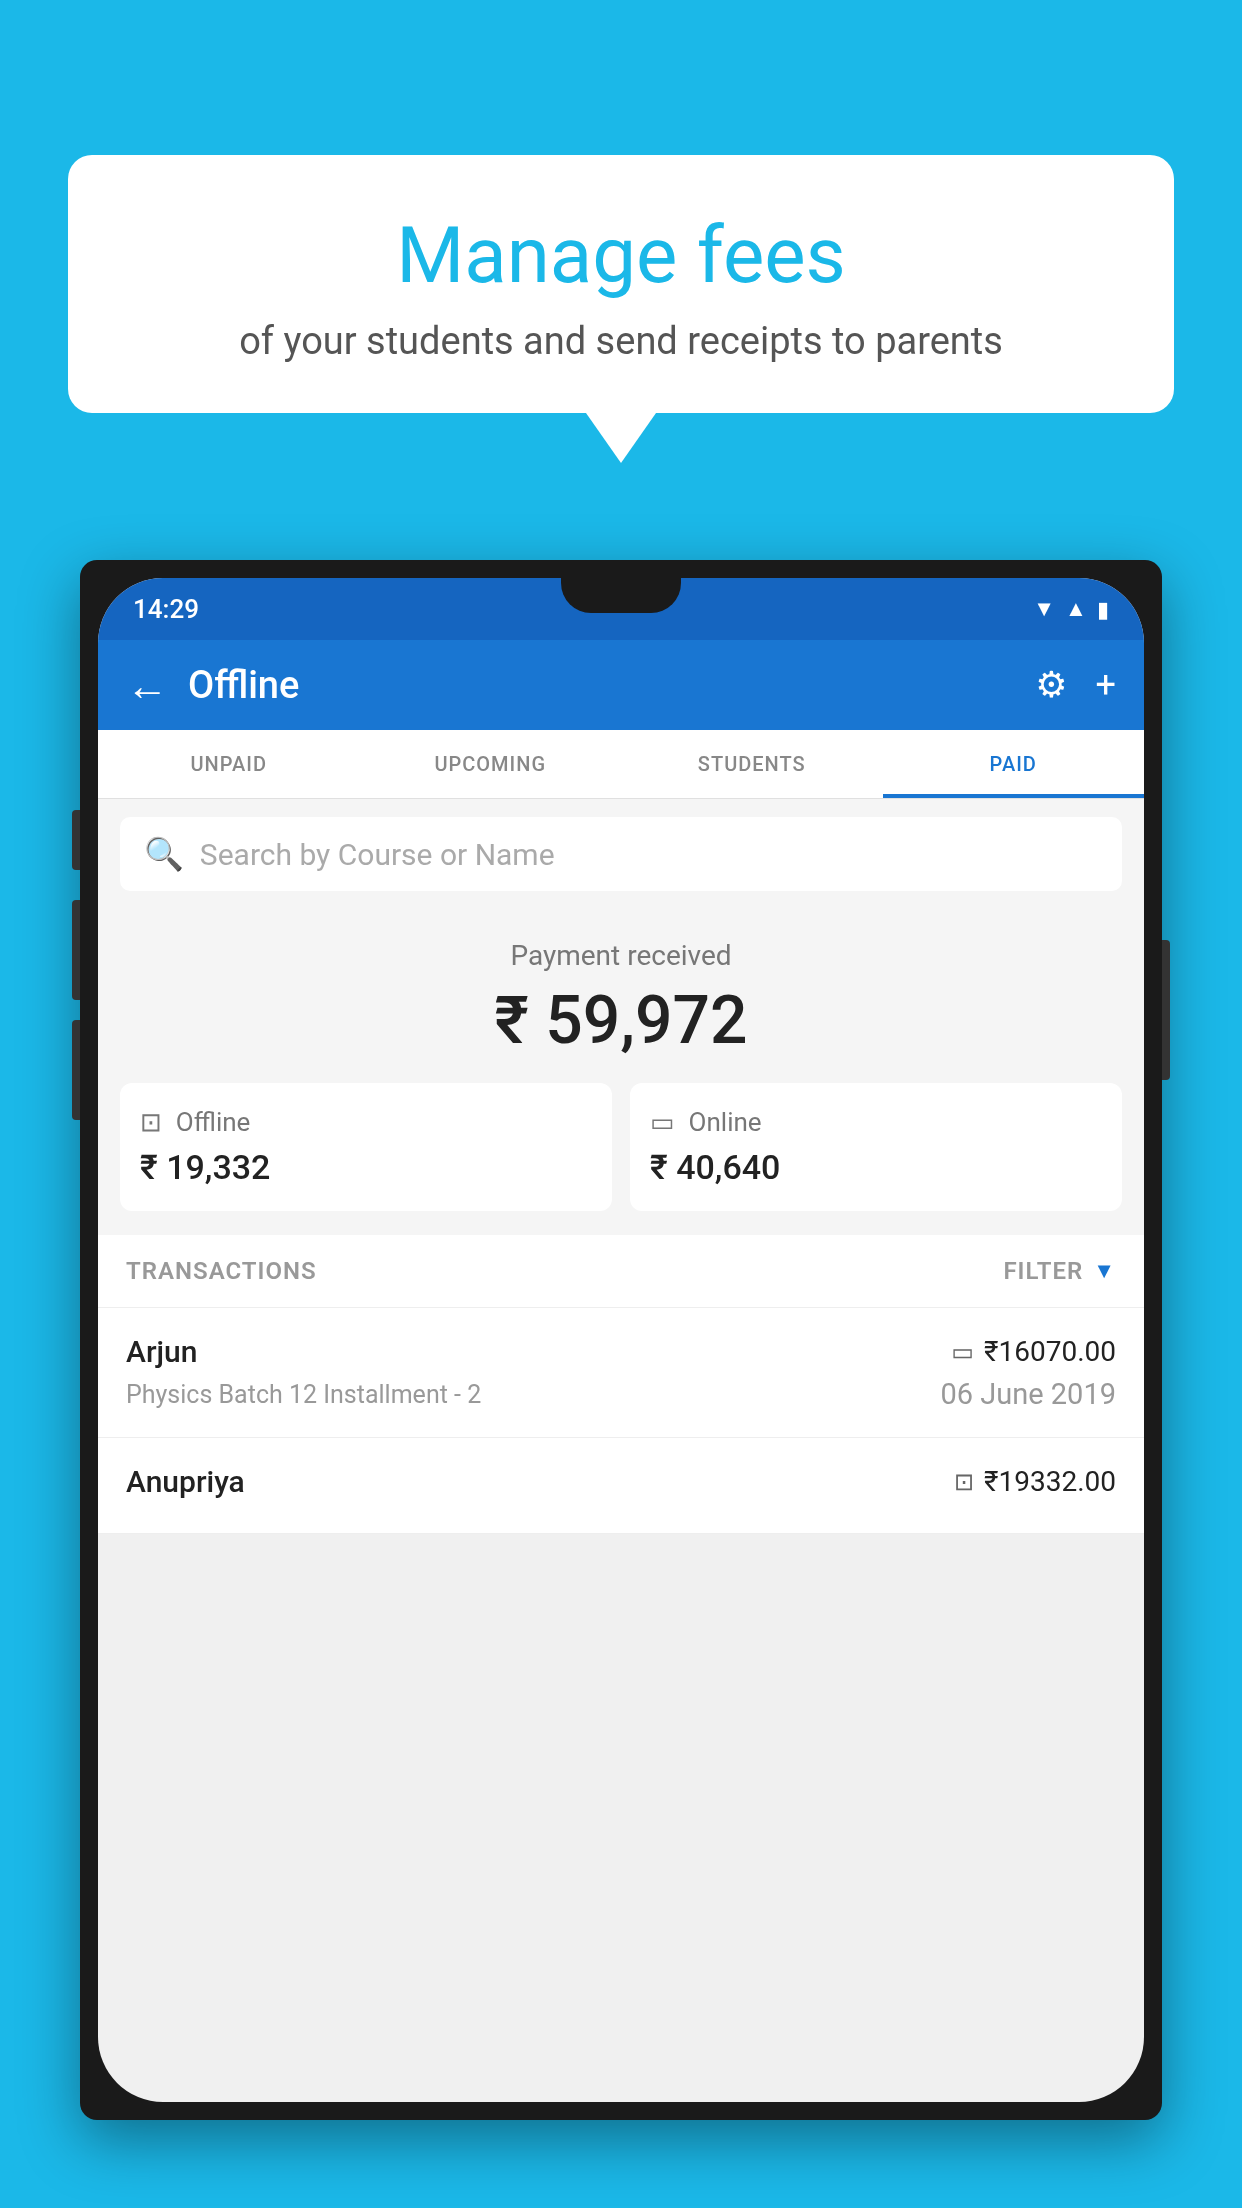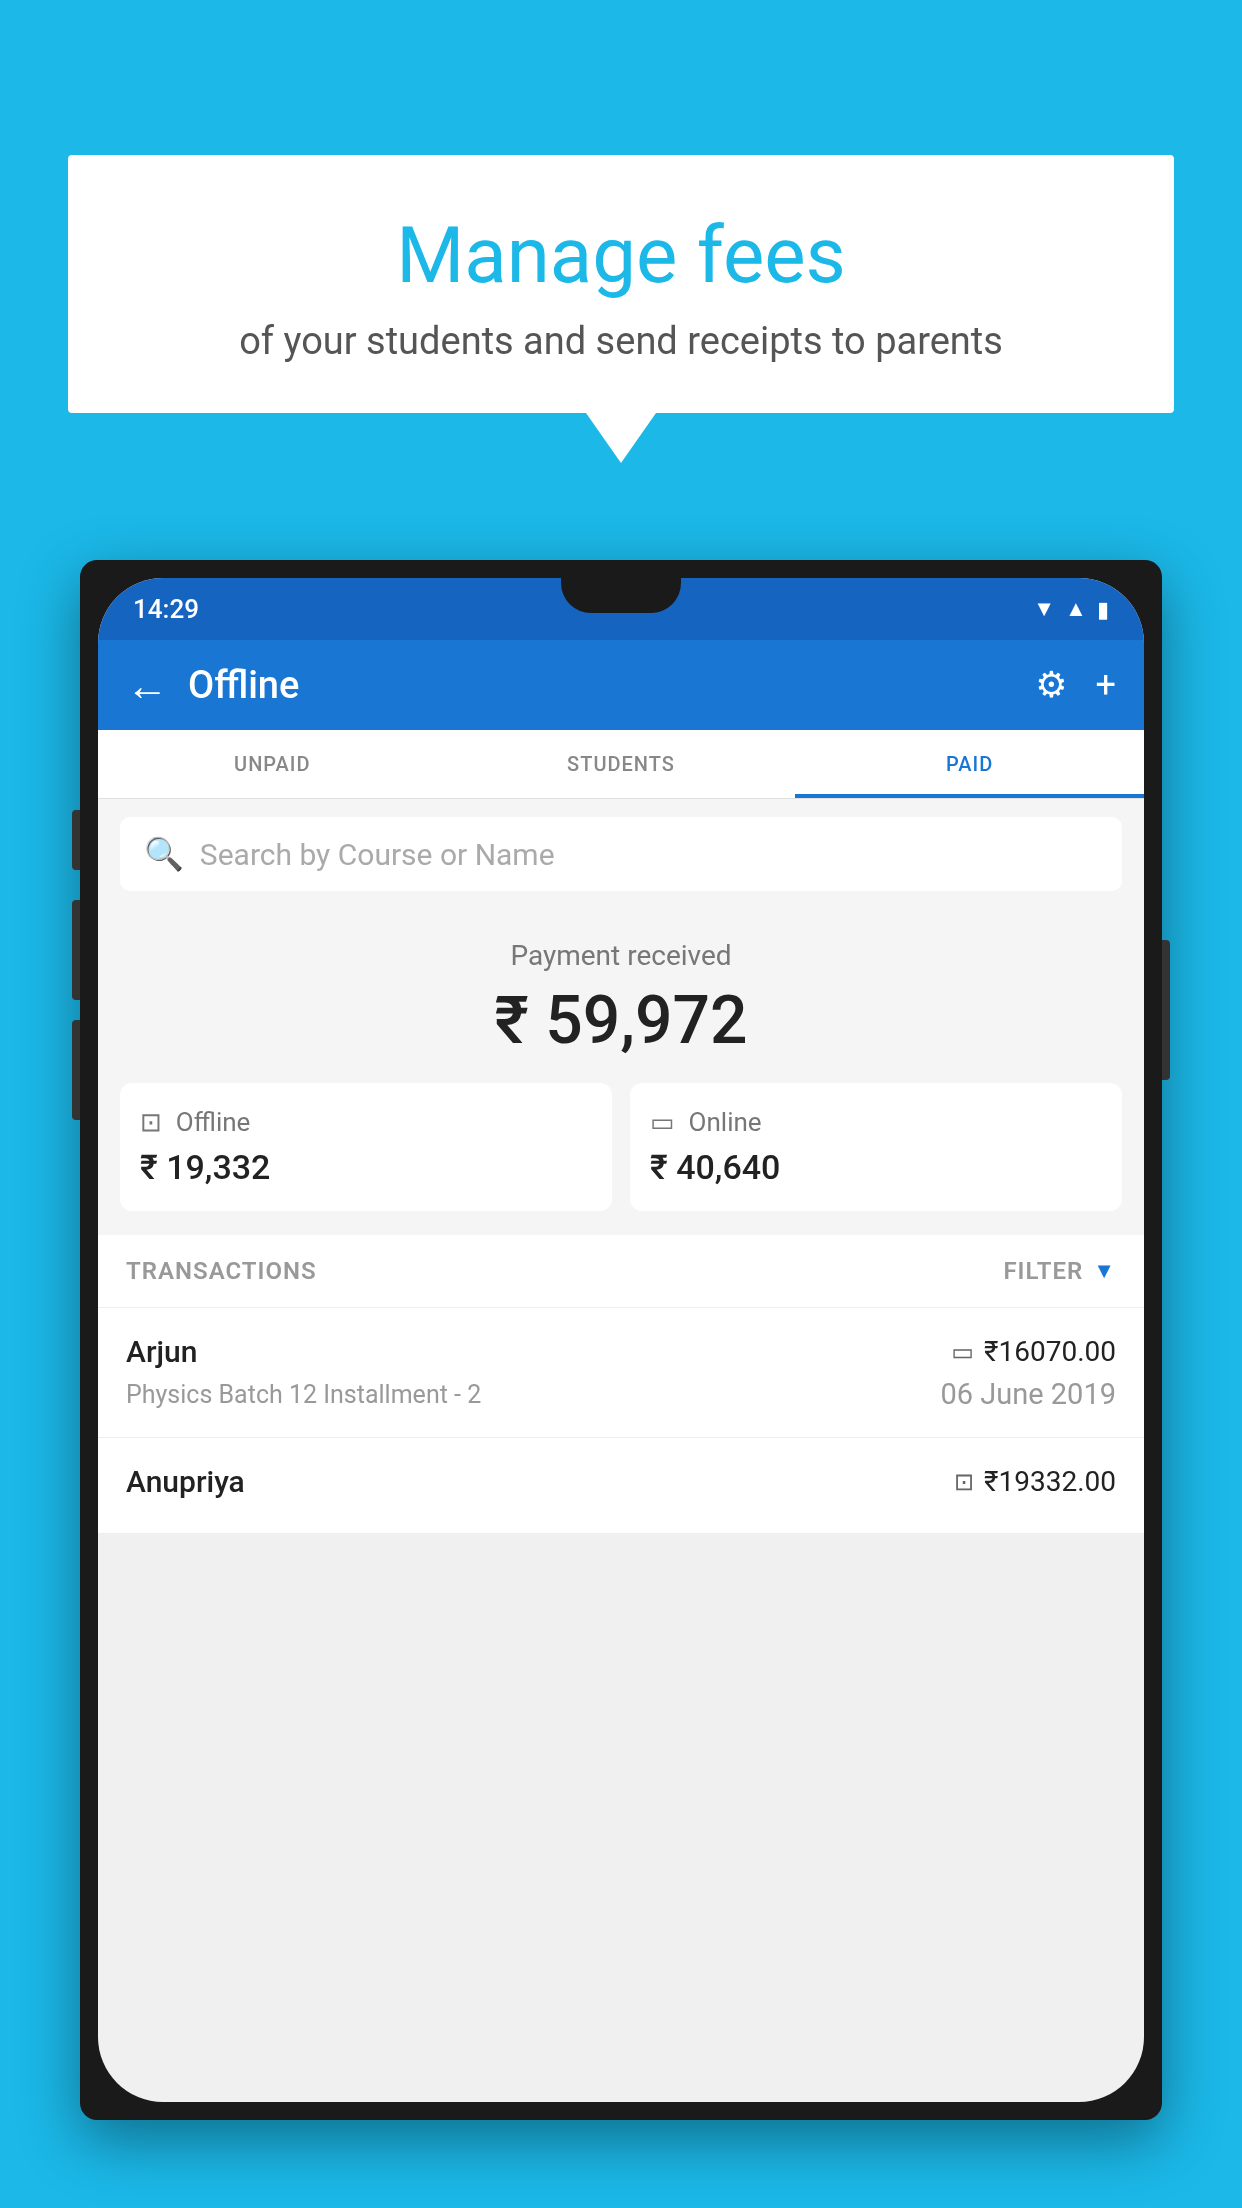--- a/index.html
+++ b/index.html
@@ -19,21 +19,21 @@
       top: 155px;
       left: 68px;
       right: 68px;
       display: flex;
       flex-direction: column;
       align-items: center;
     }
 
     .speech-bubble {
       background: white;
-      border-radius: 4px;
+      border-radius: 24px;
       padding: 55px 60px 50px;
       text-align: center;
       width: 100%;
       position: relative;
     }
 
     .speech-bubble-title {
       color: #1BB8E8;
       font-size: 78px;
       font-weight: 400;
@@ -435,20 +435,23 @@
         <span class="app-title">Offline</span>
         <div class="app-bar-actions">
           <span class="app-bar-icon">⚙</span>
           <span class="app-bar-icon">+</span>
         </div>
       </div>
 
       <div class="tab-bar">
         <div class="tab-item">
           <span>UNPAID</span>
+        </div>
+        <div class="tab-item">
+          <span>UPCOMING</span>
         </div>
         <div class="tab-item">
           <span>STUDENTS</span>
         </div>
         <div class="tab-item active">
           <span>PAID</span>
         </div>
       </div>
 
       <div class="search-bar-container">

